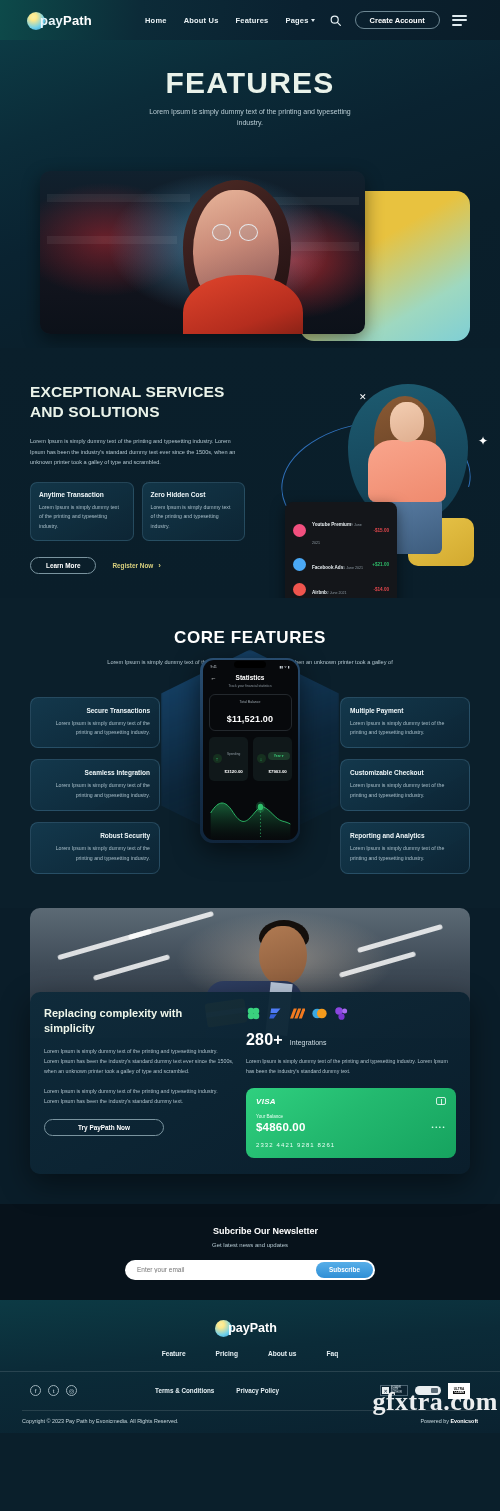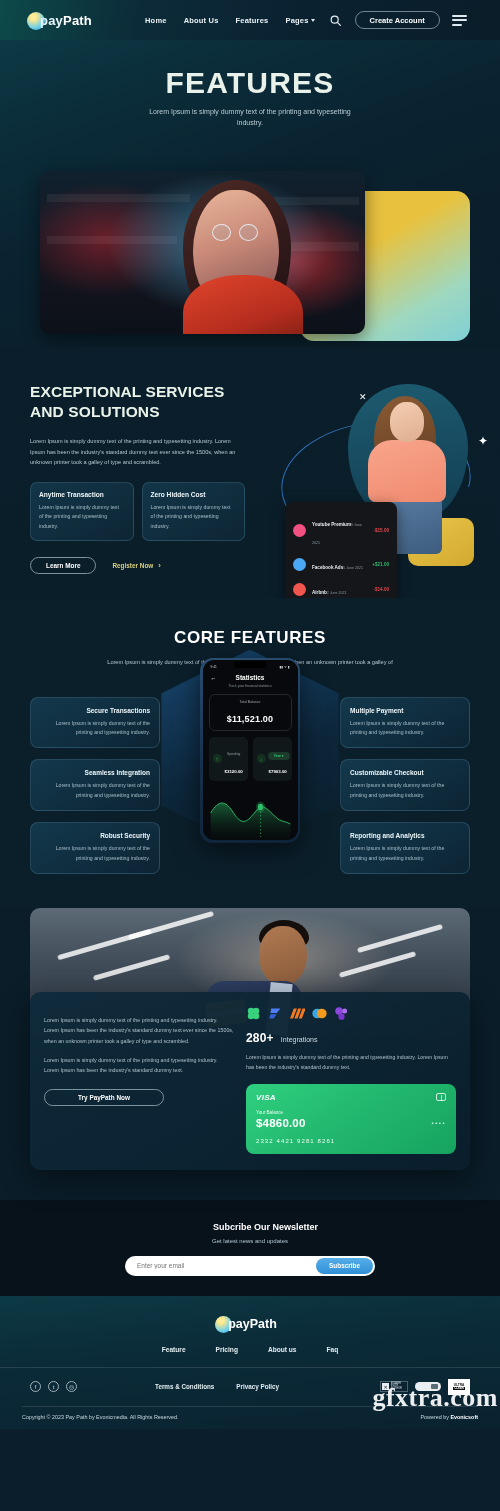--- a/index.html
+++ b/index.html
@@ -313,21 +313,21 @@
   .rep-left p { font-size:5.3px; color:#aec1cb; line-height:1.95; margin-top: 9px; }
   .btn-try {
     margin-top: 13px; border:1px solid #7a949f; border-radius: 18px; height:17px;
     display:flex;align-items:center;justify-content:center; width: 120px;
     color:#fff; font-size:6.4px; font-weight:700;
   }
   .rep-right { flex:1; }
   .logos-row { display:flex; gap: 7px; align-items:center; }
   .lg { width: 15px; height: 15px; flex:none; }
   .int-line { display:flex; align-items:baseline; gap: 7px; margin-top: 10px; }
-  .int-num { font-size: 12px; font-weight:700; color:#fff; letter-spacing:.2px;}
+  .int-num { font-size: 16px; font-weight:700; color:#fff; letter-spacing:.2px;}
   .int-lbl { font-size: 7px; color:#cfdde4; }
   .rep-right p.small { font-size: 5.2px; color:#aec1cb; line-height:1.9; margin-top: 8px; }
   .visa-card {
     margin-top: 11px; border-radius: 8px; padding: 9px 10px 10px 10px;
     background: linear-gradient(145deg,#2fd07f 0%, #23b96f 45%, #16a35f 100%);
     position:relative;
   }
   .visa-top { display:flex; justify-content:space-between; align-items:center; }
   .visa-word { font-size: 8px; font-weight:700; color:#fff; font-style:italic; letter-spacing:.3px;}
   .visa-chip { width:10px;height:8px;border:1px solid rgba(255,255,255,.8); border-radius:2px; position:relative;}
@@ -608,20 +608,21 @@
     <div class="ceil-light" style="right:6%;top:22%;width:20%"></div>
     <div class="ceil-light" style="right:12%;top:42%;width:18%"></div>
     <div class="man-hair"></div>
     <div class="man-head"></div>
     <div class="man-suit"></div>
     <div class="man-shirt"></div>
     <div class="gold-card"></div>
   </div>
   <div class="rep-panel">
     <div class="rep-left">
+      <h3>Replacing complexity with simplicity</h3>
       <p>Lorem Ipsum is simply dummy text of the printing and typesetting industry. Lorem Ipsum has been the industry's standard dummy text ever since the 1500s, when an unknown printer took a galley of type and scrambled.</p>
       <p>Lorem Ipsum is simply dummy text of the printing and typesetting industry. Lorem Ipsum has been the industry's standard dummy text.</p>
       <div class="btn-try">Try PayPath Now</div>
     </div>
     <div class="rep-right">
       <div class="logos-row">
         <svg class="lg" viewBox="0 0 24 24">
             <circle cx="8" cy="8" r="5.2" fill="#3ad17e"></circle>
             <circle cx="16" cy="8" r="5.2" fill="#3ad17e"></circle>
             <circle cx="8" cy="16" r="5.2" fill="#3ad17e"></circle>

